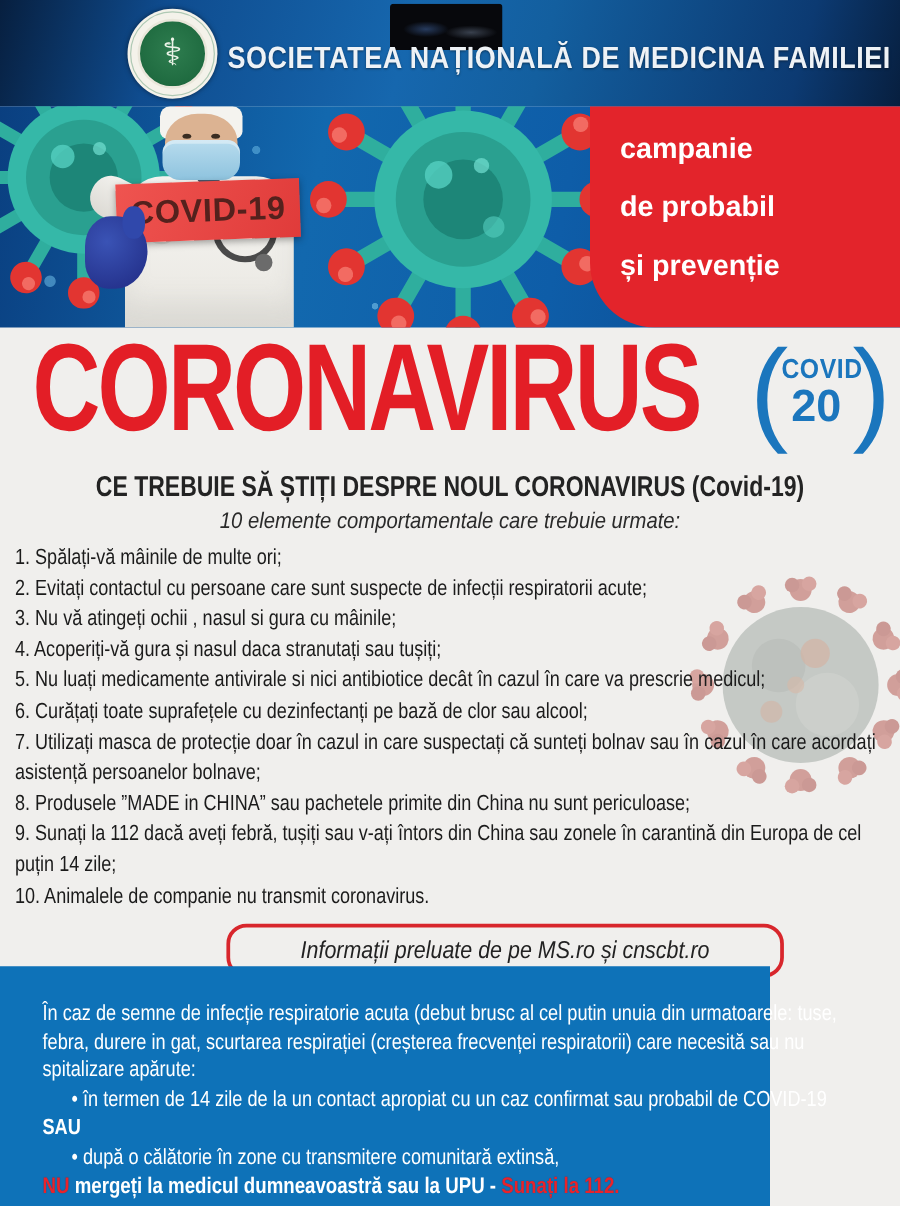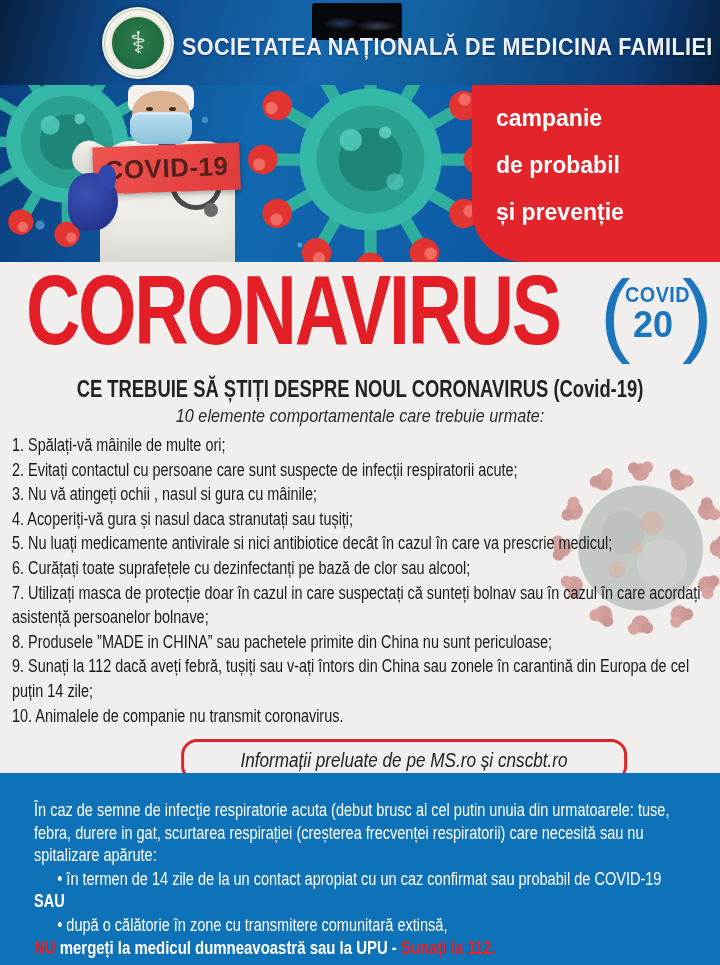--- a/index.html
+++ b/index.html
@@ -127,21 +127,21 @@
     border:3.5px solid #d8262c; border-radius:16px; padding:7px 34px;
     background:transparent;
     margin-left:44px;
   }
   .info-box span{
     display:inline-block; font-style:italic; font-size:19.5px; color:#222;
     transform:scaleX(.88); transform-origin:center; white-space:nowrap;
   }
   
   .footer{
-    position:absolute; left:0; top:773px; width:720px; height:192px;
+    position:absolute; left:0; top:773px; width:616px; height:192px;
     background:#0e72b8; padding:26px 0 17px 34px; box-sizing:border-box;
   }
   .footer .cond{transform:scaleX(.83); transform-origin:0 0; width:810px;}
   .f-par{color:#fff; font-size:17.5px; line-height:22.5px;}
   .f-bullet{color:#fff; font-size:17.5px; line-height:22.5px; padding-left:28px; margin-top:1px;}
   .f-sau{color:#fff; font-size:17.5px; line-height:22.5px; font-weight:bold;}
   .f-warning{font-size:18px; line-height:23px; font-weight:bold; margin-top:1px;}
   .f-warning .red{color:#e8232b; text-shadow:0 0 1px rgba(0,0,0,.3);}
   .f-warning .white{color:#fff;}
   .f-last{color:#fff; font-size:17.5px; line-height:23px; margin-top:1px;}

